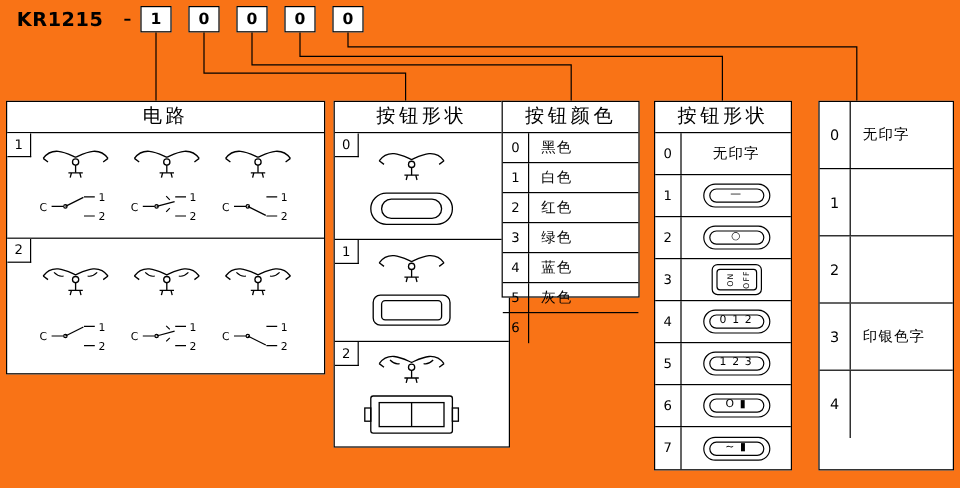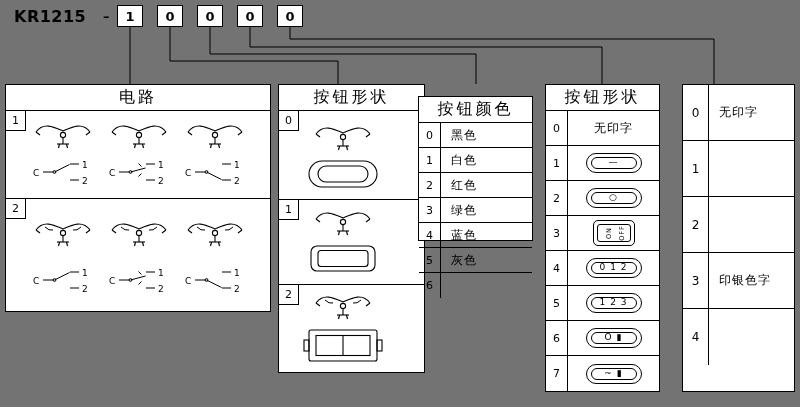--- a/index.html
+++ b/index.html
@@ -1,18 +1,18 @@
 <!DOCTYPE html>
 <html><head>
 <meta charset="utf-8">
 <style>
   * { box-sizing: border-box; }
   html, body { margin: 0; padding: 0; }
   body { background: #fff; color: #000; font-family: "DejaVu Sans", "Liberation Sans", sans-serif; }
-  .canvas { position: relative; width: 800px; height: 407px; background: #737373; overflow: hidden; }
+  .canvas { position: relative; width: 800px; height: 407px; background: #f97316; overflow: hidden; }
 
   .model-prefix { position: absolute; left: 14px; top: 7px; font-size: 16px; font-weight: bold; letter-spacing: .5px; }
   .model-sep { position: absolute; left: 103px; top: 9px; font-size: 13px; font-weight: bold; }
   .digit { position: absolute; top: 5px; width: 26px; height: 22px; border: 1px solid #000;
            display: flex; align-items: center; justify-content: center;
            font-size: 13px; font-weight: bold; background: #fff; }
 
   .connectors { position: absolute; left: 0; top: 0; pointer-events: none; }
   .connectors path { fill: none; stroke: #000; stroke-width: 1; }
 
@@ -166,21 +166,21 @@
         <use href="#g-rocker2" x="35" y="5"></use>
         <rect class="ln" x="30" y="45" width="68" height="31" rx="2"></rect>
         <rect class="ln" x="37" y="50.5" width="54" height="20"></rect>
         <line class="ln" x1="64" y1="50.5" x2="64" y2="70.5"></line>
         <rect class="ln" x="25" y="55" width="5" height="11"></rect>
         <rect class="ln" x="98" y="55" width="5" height="11"></rect>
       </svg>
     </div>
   </div>
 
-  <div class="tbl" style="left:418px;top:96px;width:115px;height:145px">
+  <div class="tbl" style="left:418px;top:84px;width:115px;height:164px">
     <div class="tbl-title">按钮颜色</div>
     <div class="kvrow" style="height:25px">
       <div class="kcell">0</div>
       <div class="vcell">黑色</div>
     </div>
     <div class="kvrow" style="height:25px">
       <div class="kcell">1</div>
       <div class="vcell">白色</div>
     </div>
     <div class="kvrow" style="height:25px">

